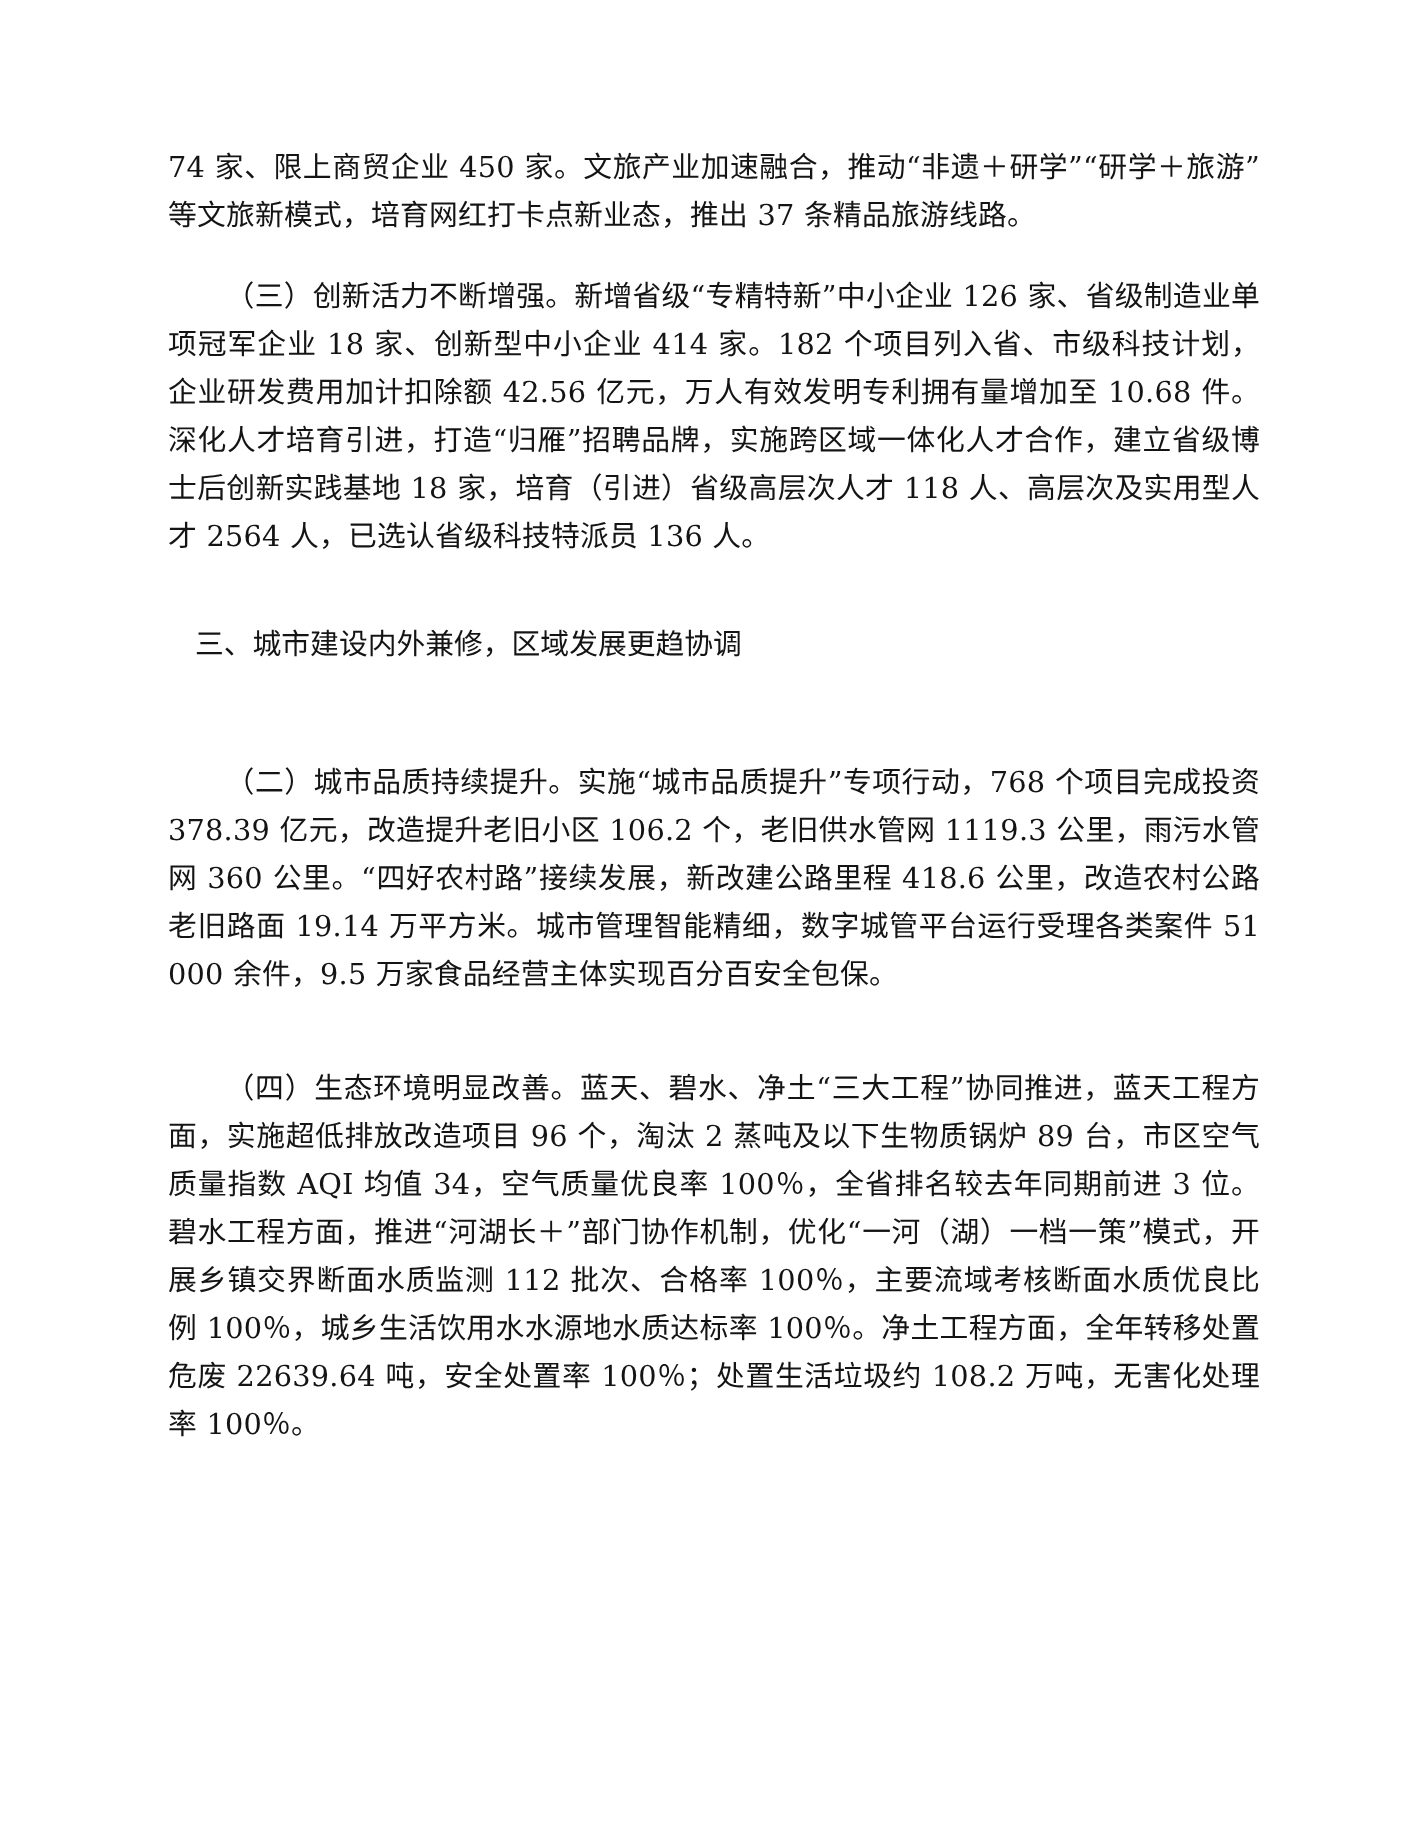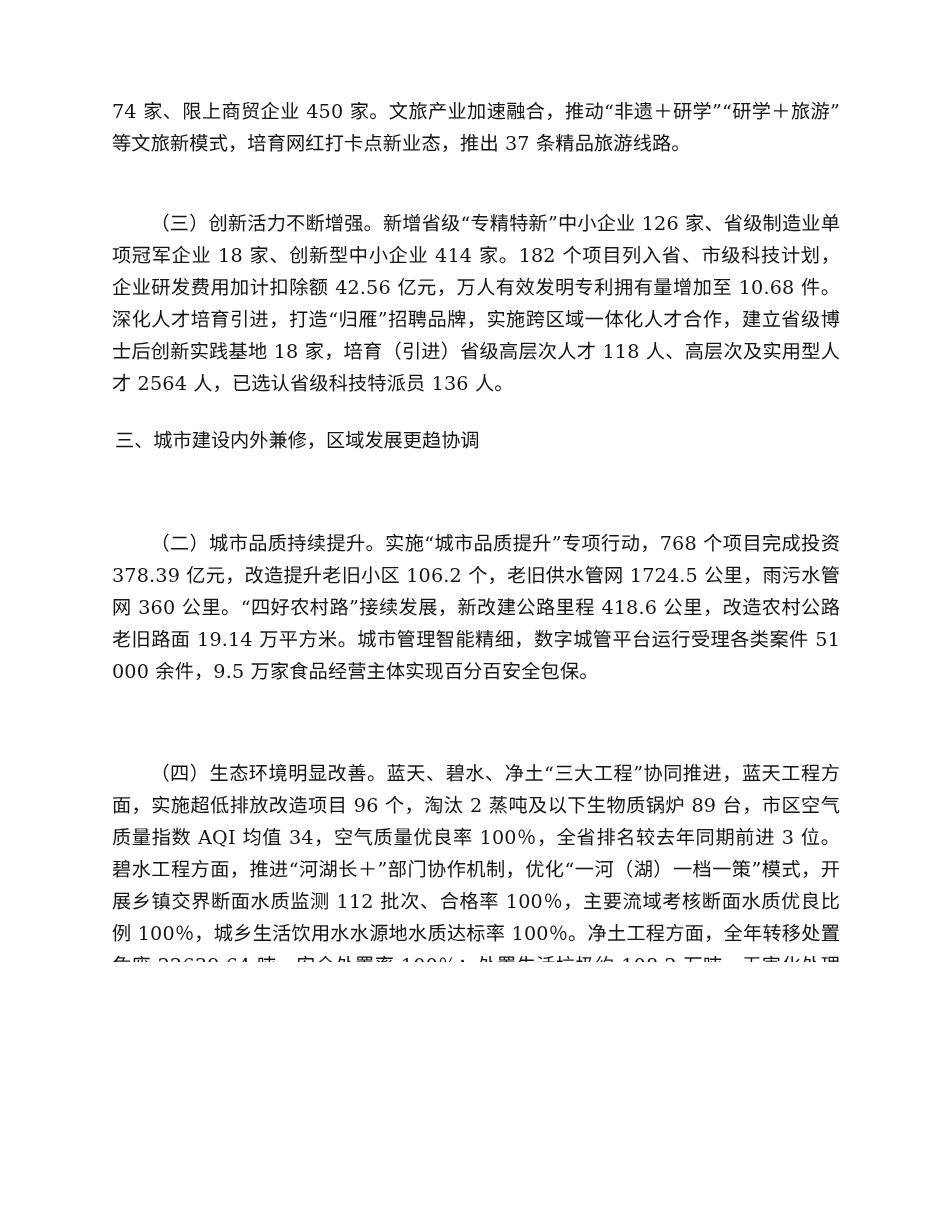--- a/index.html
+++ b/index.html
@@ -32,27 +32,26 @@
     font-size: 19.2px;
     line-height: 32px;
     text-align: justify;
     text-justify: inter-ideograph;
     letter-spacing: 0.15px;
     word-break: break-all;
     color: #141414;
   }
   p.para.body {
     text-indent: 2em;
-    margin-top: 26px;
   }
   p.para.cont {
     text-indent: 0;
   }
   p.heading {
-    margin: 3px;
+    margin: 18px;
     padding: 0;
     font-size: 19.2px;
     line-height: 32px;
     text-indent: 0;
     text-align: left;
     color: #141414;
   }
   .gap {
     height: 22px;
   }
@@ -74,21 +73,21 @@
 
     <div class="gap"></div>
 
     <p class="heading">三、城市建设内外兼修，区域发展更趋协调</p>
 
     <div class="gap-sm"></div>
 
 
     <div class="gap"></div>
 
-    <p class="para body">（二）城市品质持续提升。实施“城市品质提升”专项行动，768 个项目完成投资 378.39 亿元，改造提升老旧小区 106.2 个，老旧供水管网 1724.5 公里，雨污水管网 360 公里。“四好农村路”接续发展，新改建公路里程 418.6 公里，改造农村公路老旧路面 19.14 万平方米。城市管理智能精细，数字城管平台运行受理各类案件 51000 余件，9.5 万家食品经营主体实现百分百安全包保。</p>
+    <p class="para body">（二）城市品质持续提升。实施“城市品质提升”专项行动，768 个项目完成投资 378.39 亿元，改造提升老旧小区 106.2 个，老旧供水管网 1119.3 公里，雨污水管网 360 公里。“四好农村路”接续发展，新改建公路里程 418.6 公里，改造农村公路老旧路面 19.14 万平方米。城市管理智能精细，数字城管平台运行受理各类案件 51000 余件，9.5 万家食品经营主体实现百分百安全包保。</p>
 
     <div class="gap"></div>
 
 
     <div class="gap"></div>
 
     <p class="para body">（四）生态环境明显改善。蓝天、碧水、净土“三大工程”协同推进，蓝天工程方面，实施超低排放改造项目 96 个，淘汰 2 蒸吨及以下生物质锅炉 89 台，市区空气质量指数 AQI 均值 34，空气质量优良率 100％，全省排名较去年同期前进 3 位。碧水工程方面，推进“河湖长＋”部门协作机制，优化“一河（湖）一档一策”模式，开展乡镇交界断面水质监测 112 批次、合格率 100％，主要流域考核断面水质优良比例 100％，城乡生活饮用水水源地水质达标率 100％。净土工程方面，全年转移处置危废 22639.64 吨，安全处置率 100％；处置生活垃圾约 108.2 万吨，无害化处理率 100％。</p>
 
     <div class="gap"></div>
 

